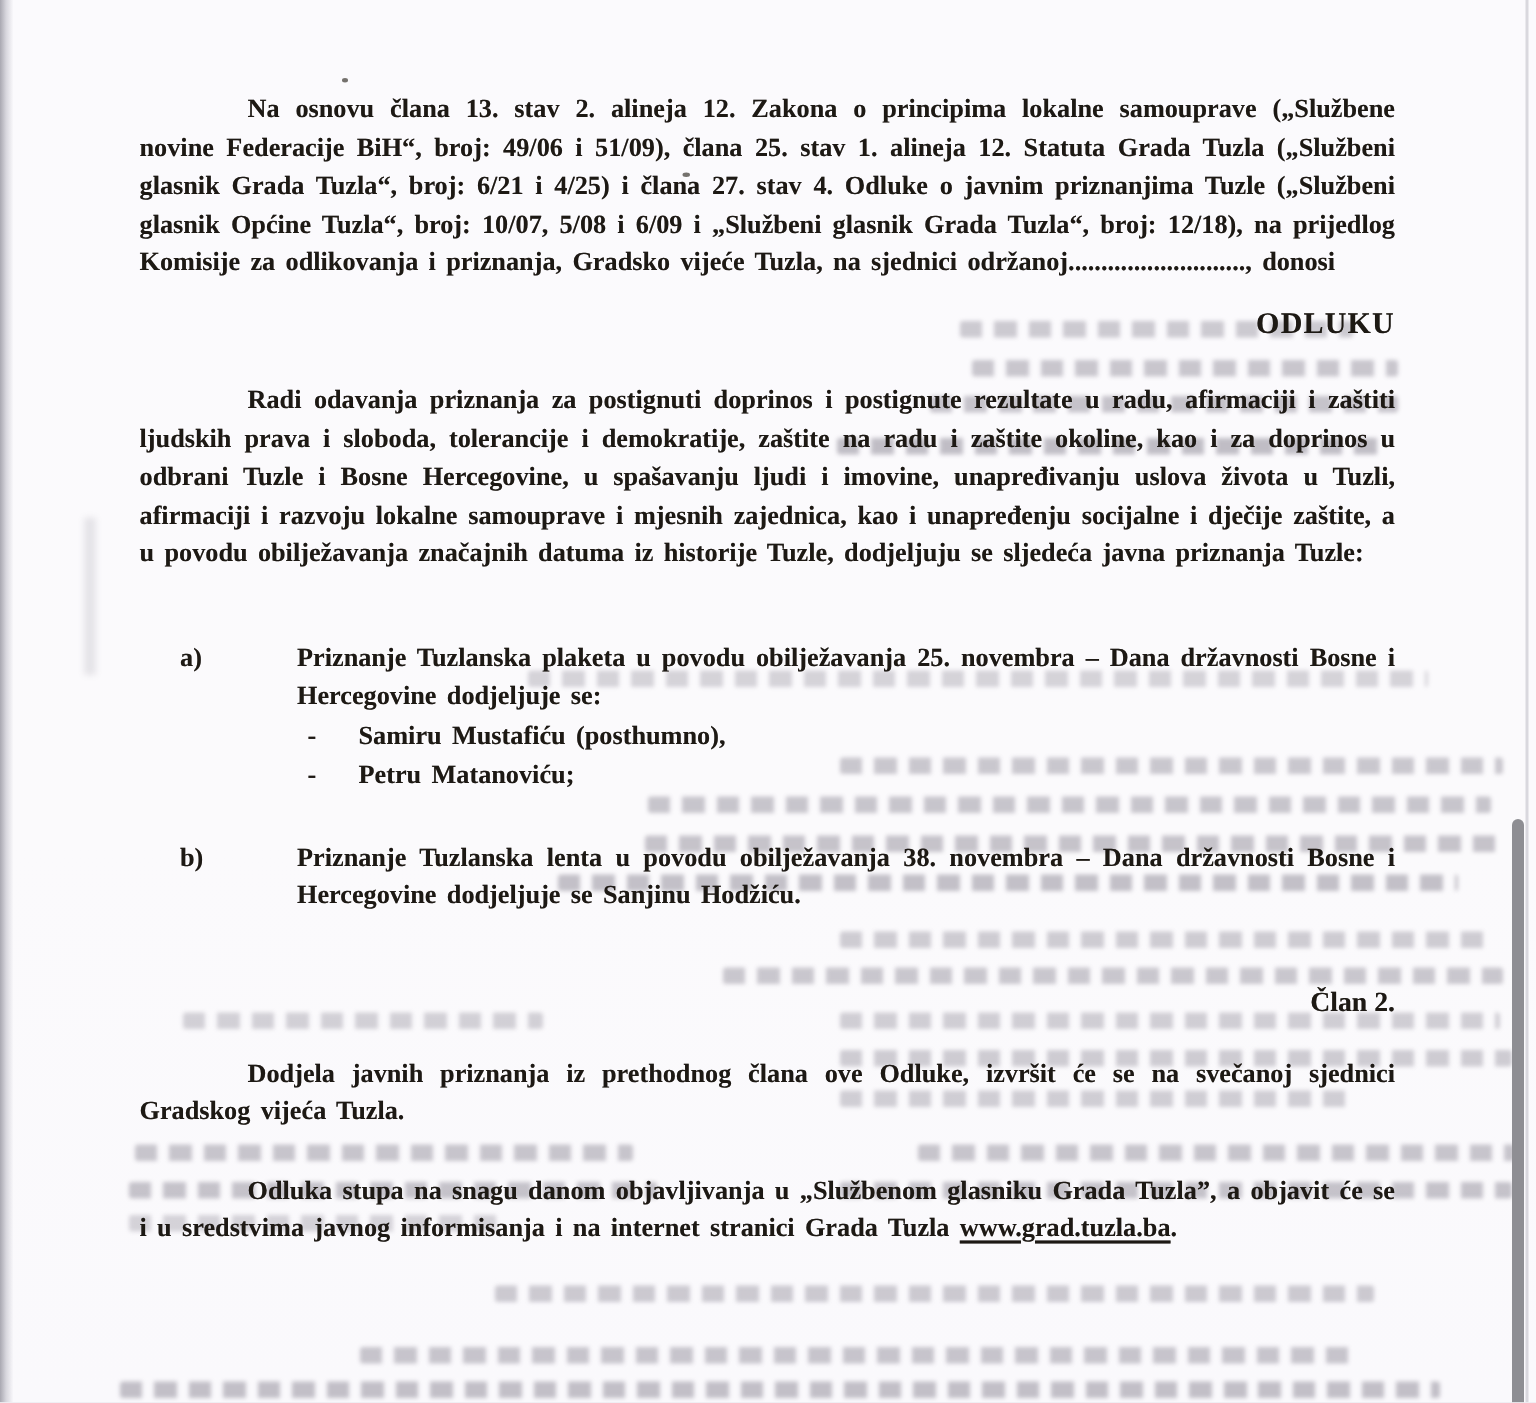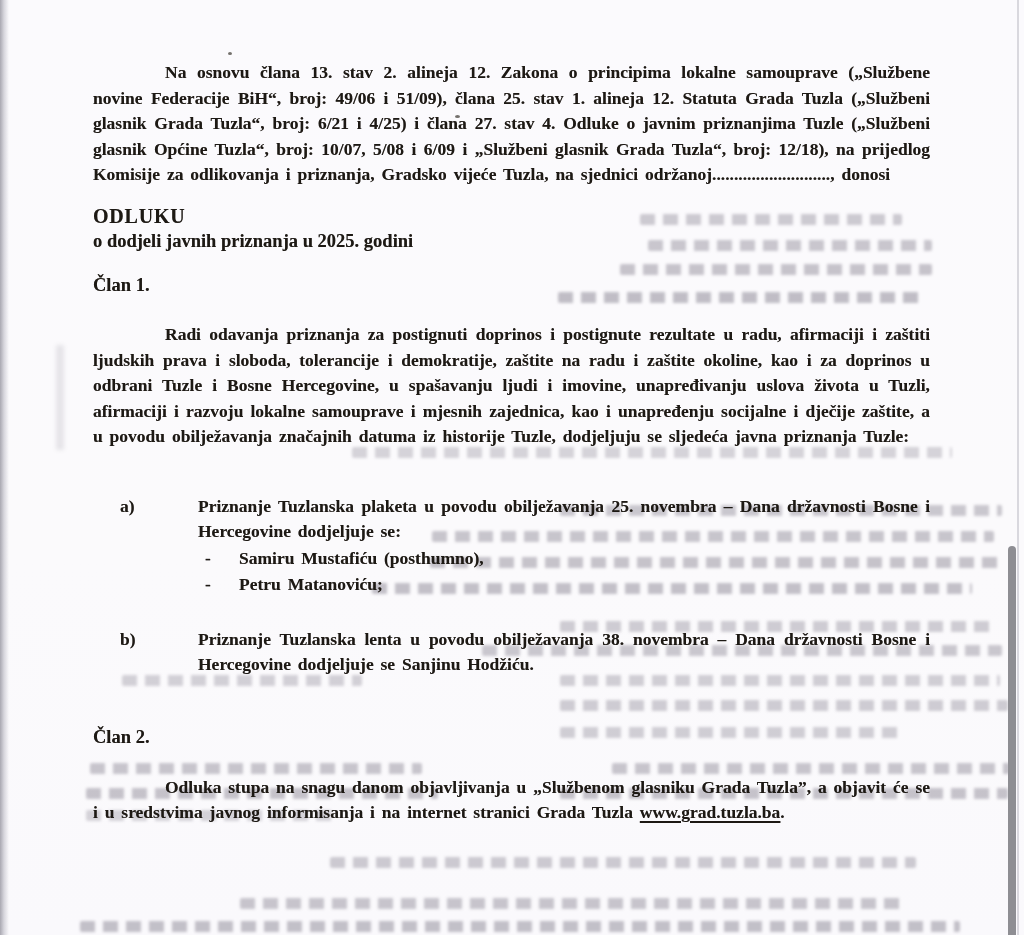--- a/index.html
+++ b/index.html
@@ -17,21 +17,21 @@
   .scroll-thumb{position:absolute;left:1008px;top:546px;width:8px;height:389px;
     background:#8e8e93;border-radius:5px 5px 0 0;z-index:6;}
   
   .content{position:absolute;left:93px;top:0;width:837px;z-index:3;}
   .para{
     font-size:17.5px;line-height:25.5px;text-align:justify;
     font-weight:bold;word-spacing:2.5px;
     text-shadow:0 0 .4px rgba(30,25,20,.45);
   }
   .indent{text-indent:72px;}
-  .center{text-align:left;font-weight:bold;text-shadow:0 0 .4px rgba(30,25,20,.5);}
+  .center{text-align:right;font-weight:bold;text-shadow:0 0 .4px rgba(30,25,20,.5);}
   .doc-title{font-size:20px;letter-spacing:.8px;margin-top:9px;}
   .doc-subtitle{font-size:18.5px;margin-top:3px;}
   .clan{font-size:18.5px;}
   .mt-p1{margin-top:60px;}
   .mt-clan1{margin-top:23px;}
   .mt-body1{margin-top:26px;}
   .award-list{margin-top:44px;}
   .award-item{display:flex;padding-left:27px;}
   .award-label{width:30px;flex:0 0 30px;}
   .award-text{flex:1;margin-left:48px;}
@@ -86,23 +86,21 @@
       <div class="ghost-v" style="left: 56px; top: 345px; height: 105px; opacity: 0.22;"></div>
       <div class="speck" style="left: 228px; top: 52px; width: 4px; height: 3px; opacity: 0.7;"></div>
       <div class="speck" style="left: 455px; top: 115px; width: 5px; height: 3px; opacity: 0.7;"></div>
     </div>
 
   <div class="content">
 
     <p class="para indent mt-p1">Na osnovu člana 13. stav 2. alineja 12. Zakona o principima lokalne samouprave („Službene novine Federacije BiH“, broj: 49/06 i 51/09), člana 25. stav 1. alineja 12. Statuta Grada Tuzla („Službeni glasnik Grada Tuzla“, broj: 6/21 i 4/25) i člana 27. stav 4. Odluke o javnim priznanjima Tuzle („Službeni glasnik Općine Tuzla“, broj: 10/07, 5/08 i 6/09 i „Službeni glasnik Grada Tuzla“, broj: 12/18), na prijedlog Komisije za odlikovanja i priznanja, Gradsko vijeće Tuzla, na sjednici održanoj..........................., donosi</p>
 
     <div class="center doc-title">ODLUKU</div>
-    <div class="center doc-subtitle">o dodjeli javnih priznanja u 2025. godini</div>
 
-    <div class="center clan mt-clan1">Član 1.</div>
 
     <p class="para indent mt-body1">Radi odavanja priznanja za postignuti doprinos i postignute rezultate u radu, afirmaciji i zaštiti ljudskih prava i sloboda, tolerancije i demokratije, zaštite na radu i zaštite okoline, kao i za doprinos u odbrani Tuzle i Bosne Hercegovine, u spašavanju ljudi i imovine, unapređivanju uslova života u Tuzli, afirmaciji i razvoju lokalne samouprave i mjesnih zajednica, kao i unapređenju socijalne i dječije zaštite, a u povodu obilježavanja značajnih datuma iz historije Tuzle, dodjeljuju se sljedeća javna priznanja Tuzle:</p>
 
     <div class="award-list">
 
       <div class="award-item">
         <span class="para award-label">a)</span>
         <span class="para award-text">Priznanje Tuzlanska plaketa u povodu obilježavanja 25. novembra – Dana državnosti Bosne i Hercegovine dodjeljuje se:</span>
       </div>
 
@@ -115,17 +113,18 @@
         <span class="para">Petru Matanoviću;</span>
       </div>
 
       <div class="award-item mt-b">
         <span class="para award-label">b)</span>
         <span class="para award-text">Priznanje Tuzlanska lenta u povodu obilježavanja 38. novembra – Dana državnosti Bosne i Hercegovine dodjeljuje se Sanjinu Hodžiću.</span>
       </div>
     </div>
 
     <div class="center clan mt-clan2">Član 2.</div>
+    <p class="para indent mt-body2">Dodjela javnih priznanja iz prethodnog člana ove Odluke, izvršit će se na svečanoj sjednici Gradskog vijeća Tuzla.</p>
 
     <p class="para indent mt-body3"><span>Odluka stupa na snagu danom objavljivanja u „Službenom glasniku Grada Tuzla”, a objavit će se i u sredstvima javnog informisanja i na internet stranici Grada Tuzla </span><span class="url">www.grad.tuzla.ba</span><span>.</span></p>
 
   </div>
 </div>
 
 </body></html>

